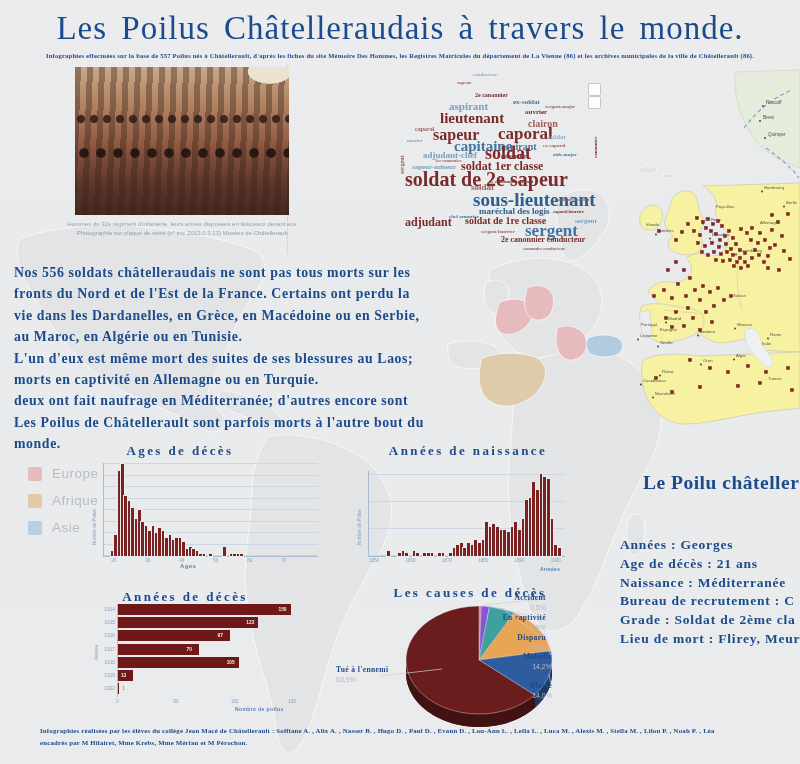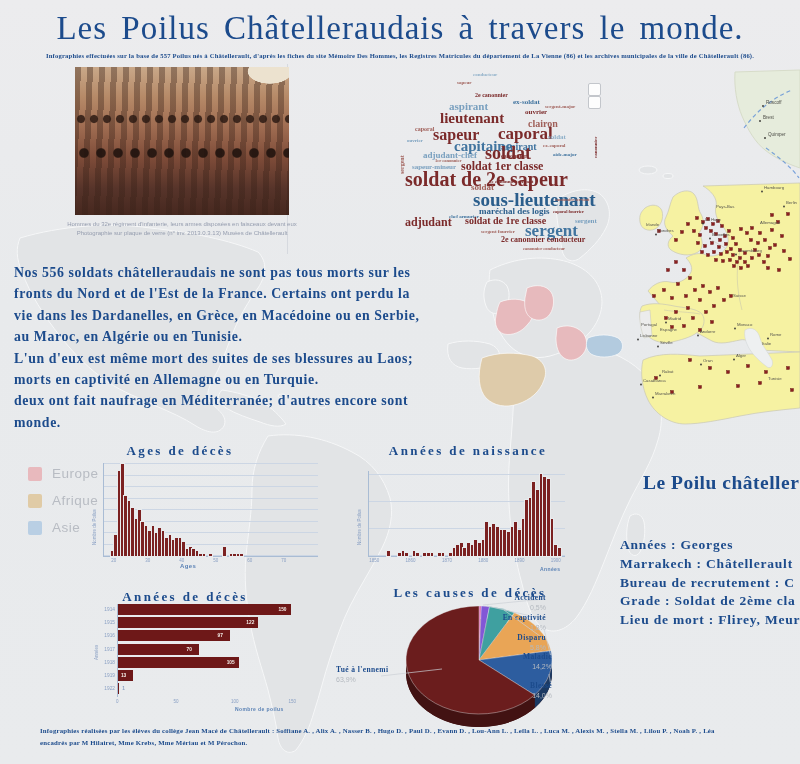--- a/index.html
+++ b/index.html
@@ -322,20 +322,21 @@
   <div class="z mapctl" style="top:96px"></div>
 
   <div class="z intro">
       <div>Nos 556 soldats châtelleraudais ne sont pas tous morts sur les</div>
       <div>fronts du Nord et de l'Est de la France. Certains ont perdu la</div>
       <div>vie dans les Dardanelles, en Grèce, en Macédoine ou en Serbie,</div>
       <div>au Maroc, en Algérie ou en Tunisie.</div>
       <div>L'un d'eux est même mort des suites de ses blessures au Laos;</div>
       <div>morts en captivité en Allemagne ou en Turquie.</div>
       <div>deux ont fait naufrage en Méditerranée; d'autres encore sont</div>
+      <div>Les Poilus de Châtellerault sont parfois morts à l'autre bout du</div>
       <div>monde.</div>
     </div>
 
   <div class="z legend">
       <div class="row">
         <span class="sw" style="background: rgb(232, 185, 189);"></span>
         <span class="lb">Europe</span>
       </div>
       <div class="row">
         <span class="sw" style="background: rgb(224, 203, 166);"></span>
@@ -505,21 +506,22 @@
       <text x="552" y="688" text-anchor="end" fill="#1c4b8c" style="font:bold 7.5px &quot;Liberation Serif&quot;,serif;letter-spacing:.4px">Blessé</text>
       <text x="552" y="697.5" text-anchor="end" fill="#b4b9bf" style="font:7px &quot;Liberation Sans&quot;,sans-serif">14,0%</text>
       <line x1="381" y1="676" x2="442" y2="669" stroke="#cbd0d6" stroke-width="0.7"></line>
       <text x="336" y="672" text-anchor="start" fill="#1c4b8c" style="font:bold 7.5px &quot;Liberation Serif&quot;,serif;letter-spacing:.4px">Tué à l'ennemi</text>
       <text x="336" y="681.5" text-anchor="start" fill="#b4b9bf" style="font:7px &quot;Liberation Sans&quot;,sans-serif">63,9%</text>
     </svg>
 
   <div class="z profile-title">Le Poilu châteller</div>
   <div class="z profile">
       <div>Années : Georges</div>
-      <div>Marrakech : Châtellerault</div>
+      <div>Age de décès : 21 ans</div>
+      <div>Naissance : Méditerranée</div>
       <div>Bureau de recrutement : C</div>
       <div>Grade : Soldat de 2ème cla</div>
       <div>Lieu de mort : Flirey, Meur</div>
     </div>
 
   <div class="z footer" style="top:727px">Infographies  réalisées par les élèves du collège Jean Macé de Châtellerault : Soffiane A. , Alix A. , Nasser B. , Hugo D. , Paul D. , Evann D. , Lou-Ann L. , Leïla L. , Luca M. , Alexis M. , Stella M. , Lilou P. , Noah P. , Léa</div>
   <div class="z footer" style="top:739px">encadrés par M Hilairet, Mme Krebs, Mme Mériau et M Pérochon.</div>
 
 </div>
 

